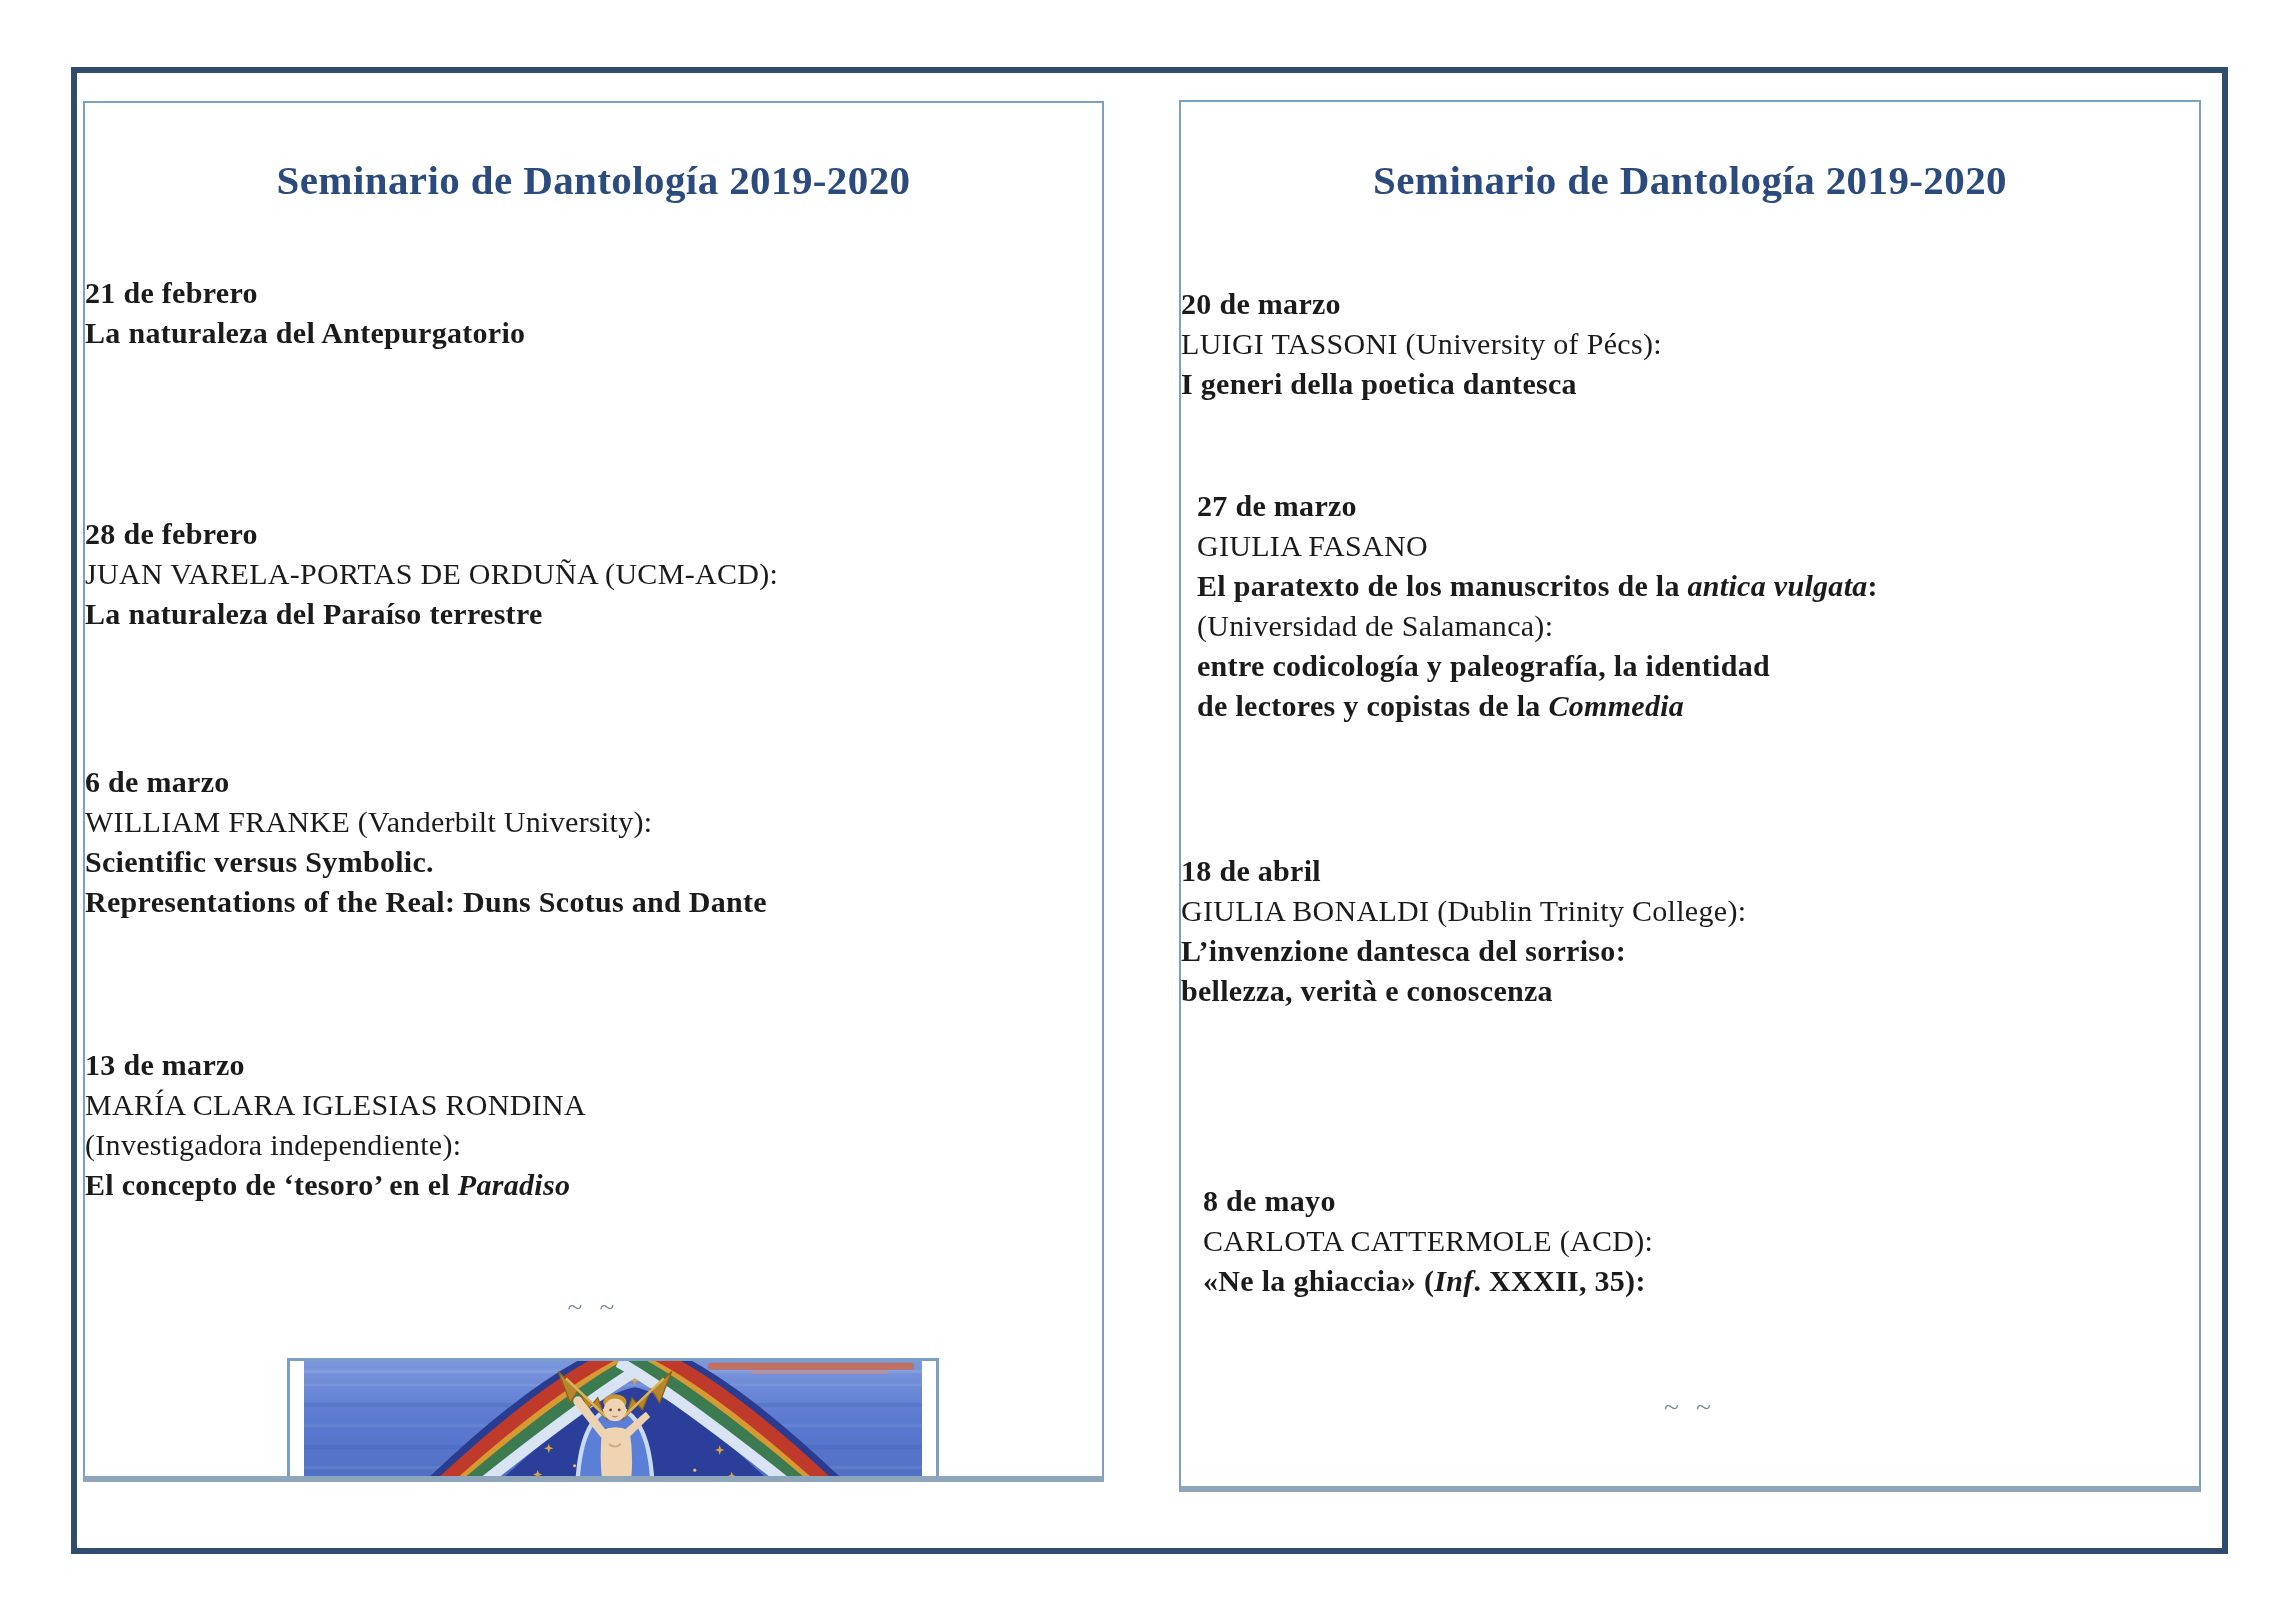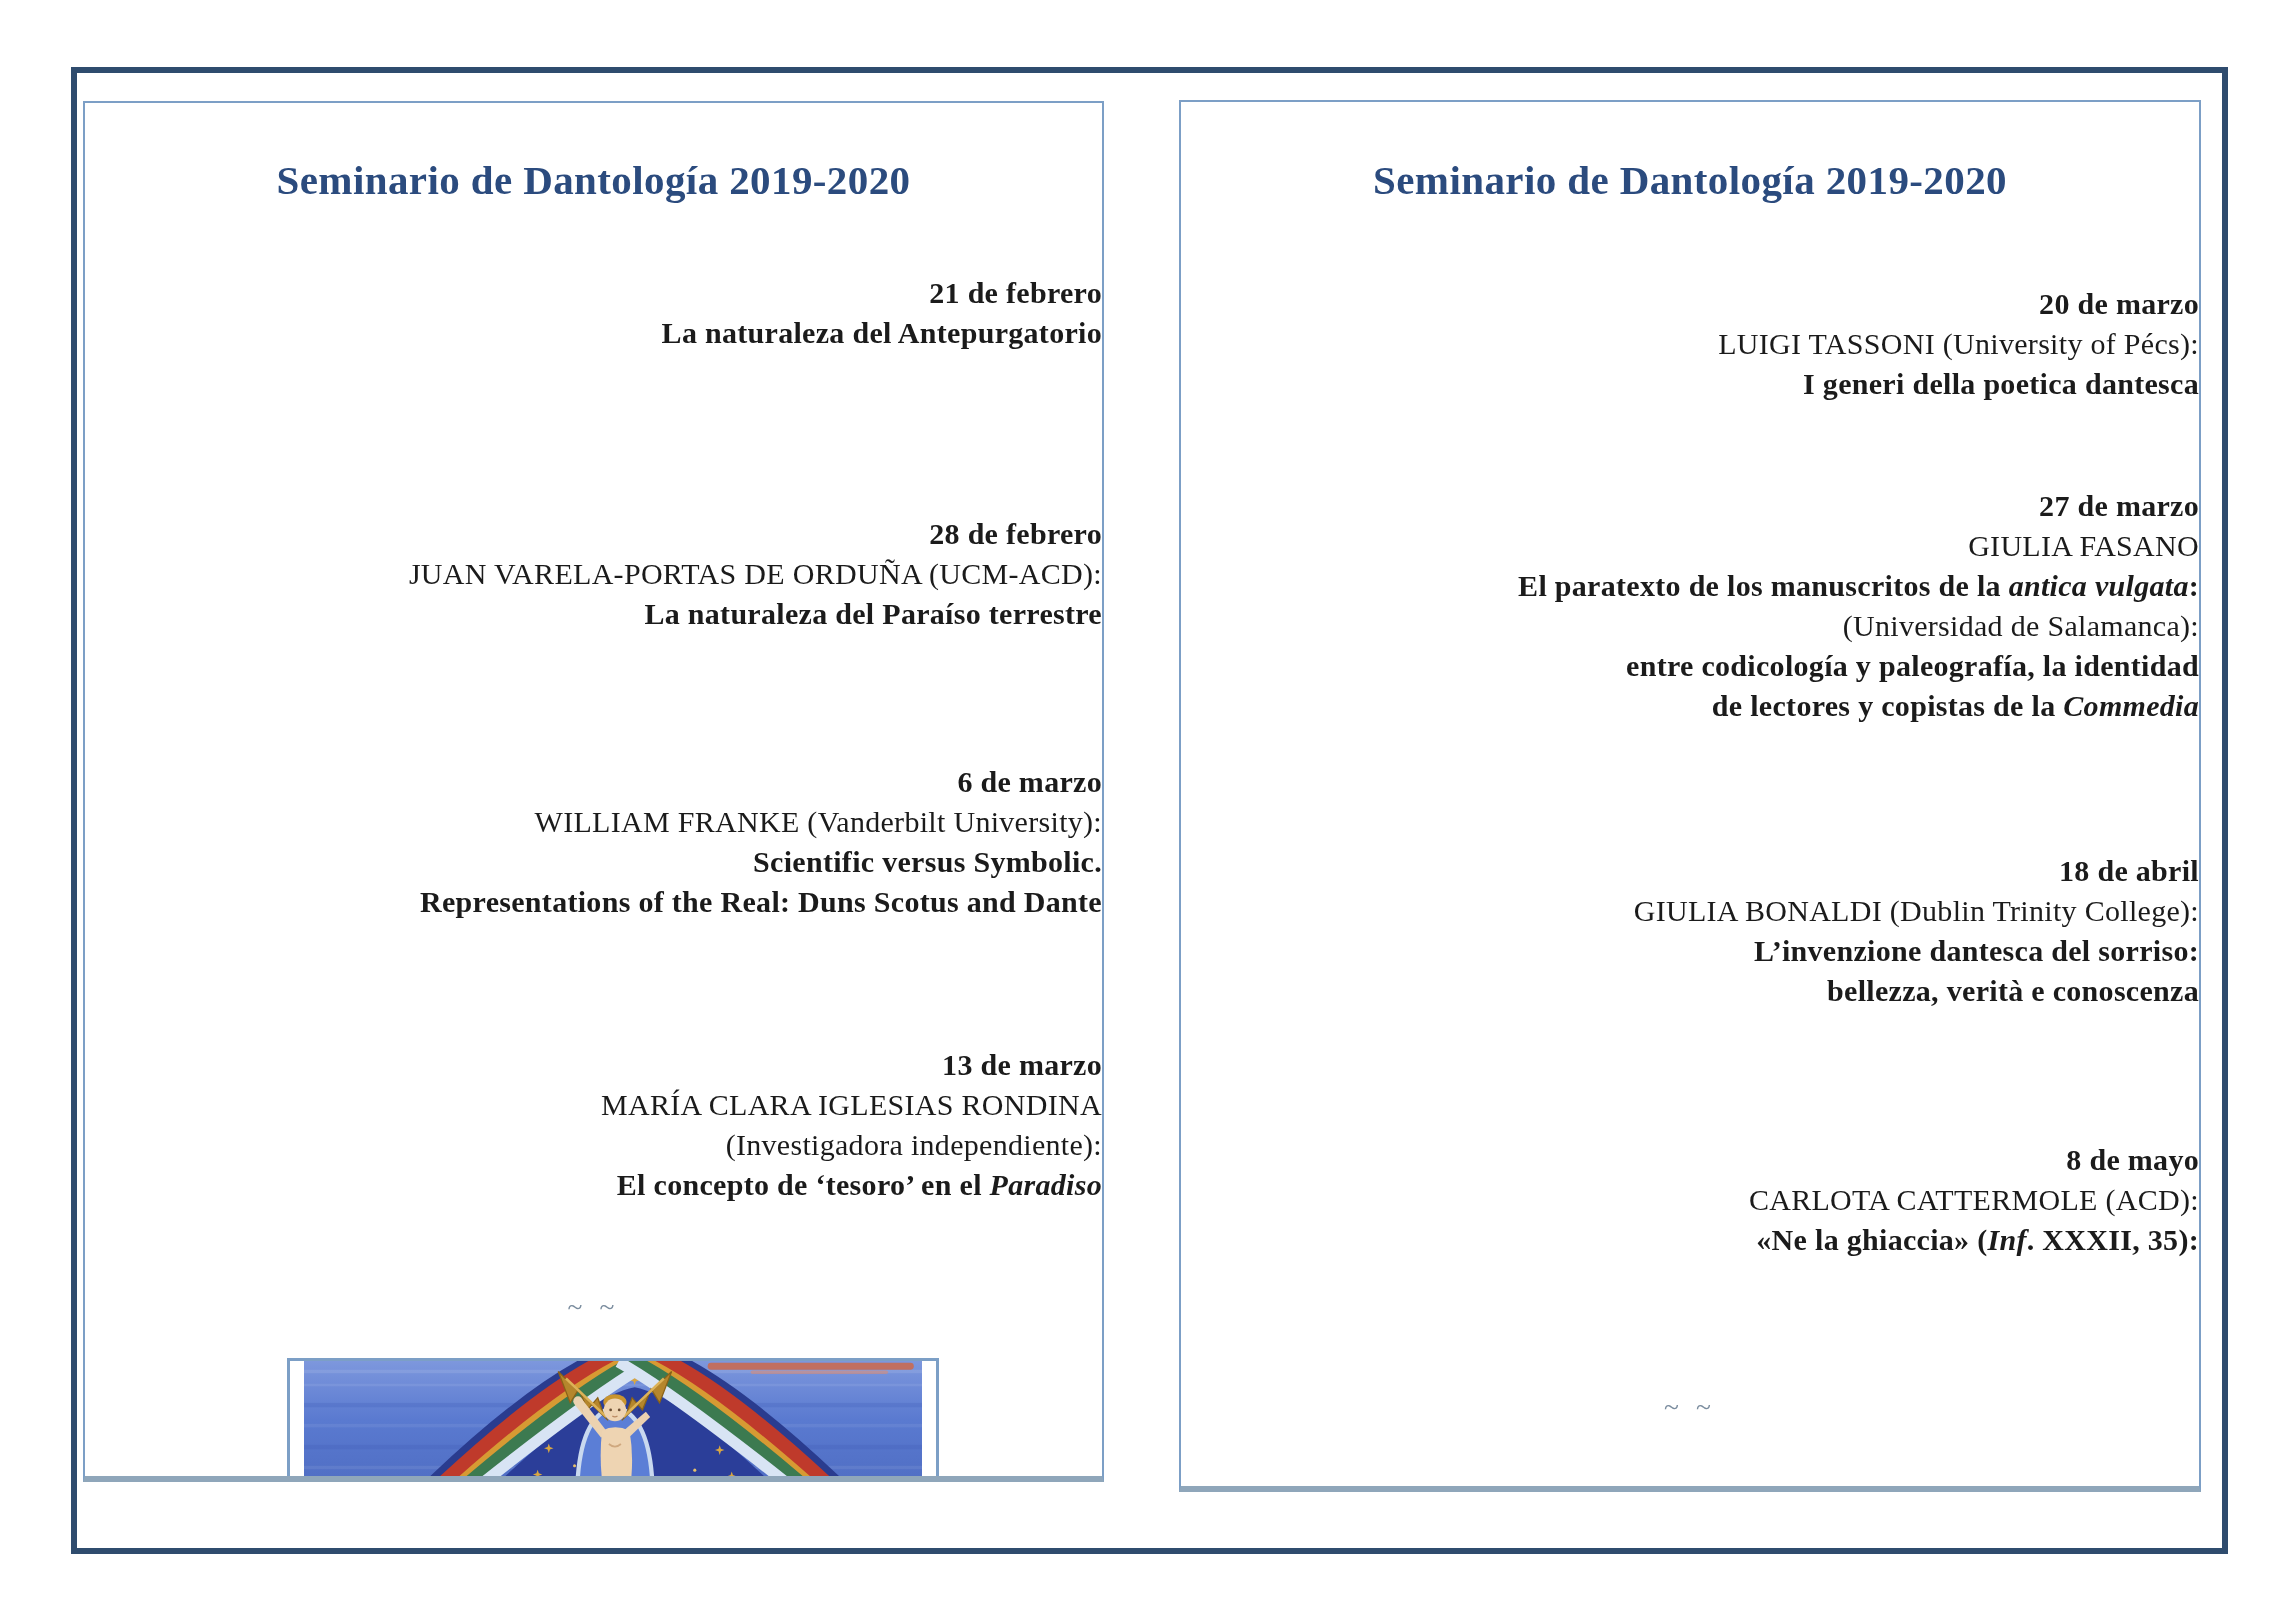--- a/index.html
+++ b/index.html
@@ -21,21 +21,21 @@
   .page-right { left: 1179px; top: 100px; width: 1022px; height: 1392px; }
 
   .page-title {
     position: absolute; left: 0; right: 0; text-align: center;
     font-size: 41px; font-weight: bold; color: #2B4B7E; letter-spacing: 0.4px;
   }
   .page-left  .page-title { top: 53px; }
   .page-right .page-title { top: 54px; }
 
   .entry {
-    position: absolute; left: 0; right: 0; text-align: right;
+    position: absolute; left: 0; right: 0; text-align: left;
     font-size: 30px; line-height: 40px; color: #1b1b1b; letter-spacing: 0.3px;
   }
   .tline.b { font-weight: bold; }
   .tline.r { font-weight: normal; }
   .tline i { font-style: italic; }
 
   .sep {
     position: absolute; left: 0; right: 0; text-align: center;
     font-size: 27.5px; color: #7A8C9E; letter-spacing: 5.2px;
   }
@@ -167,19 +167,19 @@
       <div class="tline r"><span>(Universidad de Salamanca):</span></div>
       <div class="tline b"><span>entre codicología y paleografía, la identidad</span></div>
       <div class="tline b"><span>de lectores y copistas de la </span><i>Commedia</i></div>
     </div>
     <div class="entry" style="top: 749px;">
       <div class="tline b"><span>18 de abril</span></div>
       <div class="tline r"><span>GIULIA BONALDI (Dublin Trinity College):</span></div>
       <div class="tline b"><span>L’invenzione dantesca del sorriso:</span></div>
       <div class="tline b"><span>bellezza, verità e conoscenza</span></div>
     </div>
-    <div class="entry" style="top: 1038px;">
+    <div class="entry" style="top: 1079px; padding-left: 22px;">
       <div class="tline b"><span>8 de mayo</span></div>
       <div class="tline r"><span>CARLOTA CATTERMOLE (ACD):</span></div>
       <div class="tline b"><span>«Ne la ghiaccia» (</span><i>Inf</i><span>. XXXII, 35):</span></div>
     </div>
   </div>
 
 
 </body></html>

